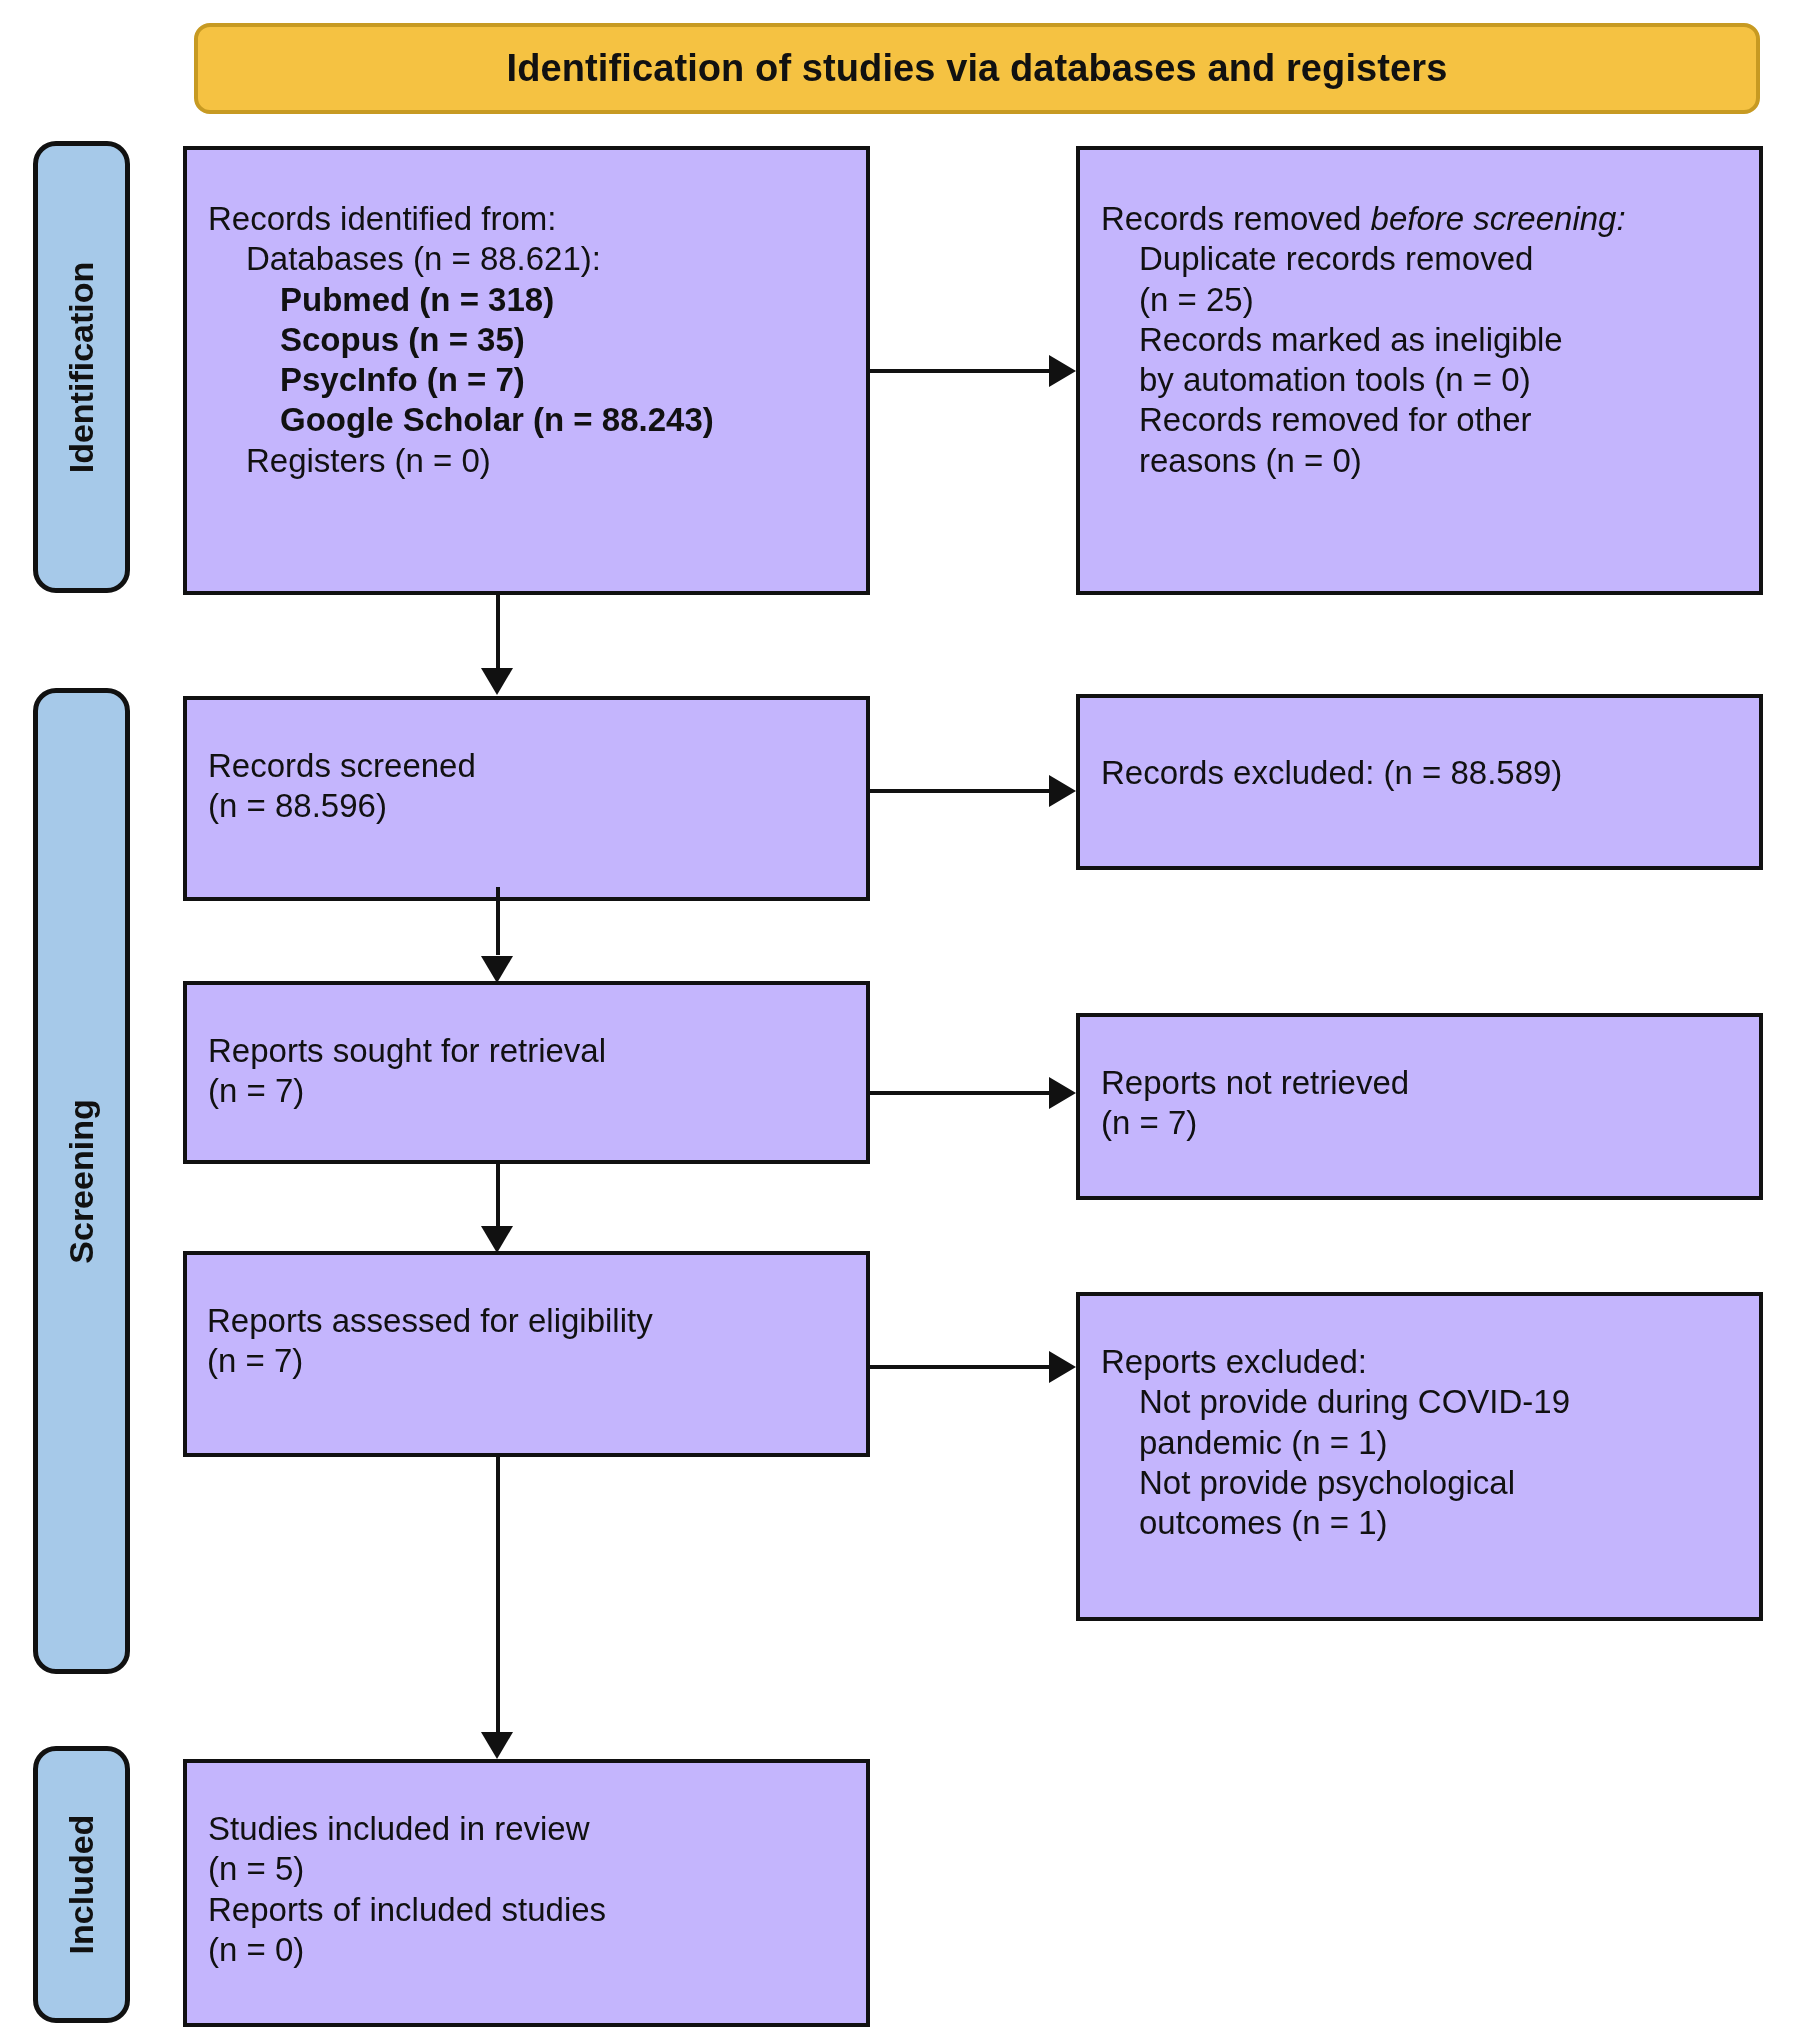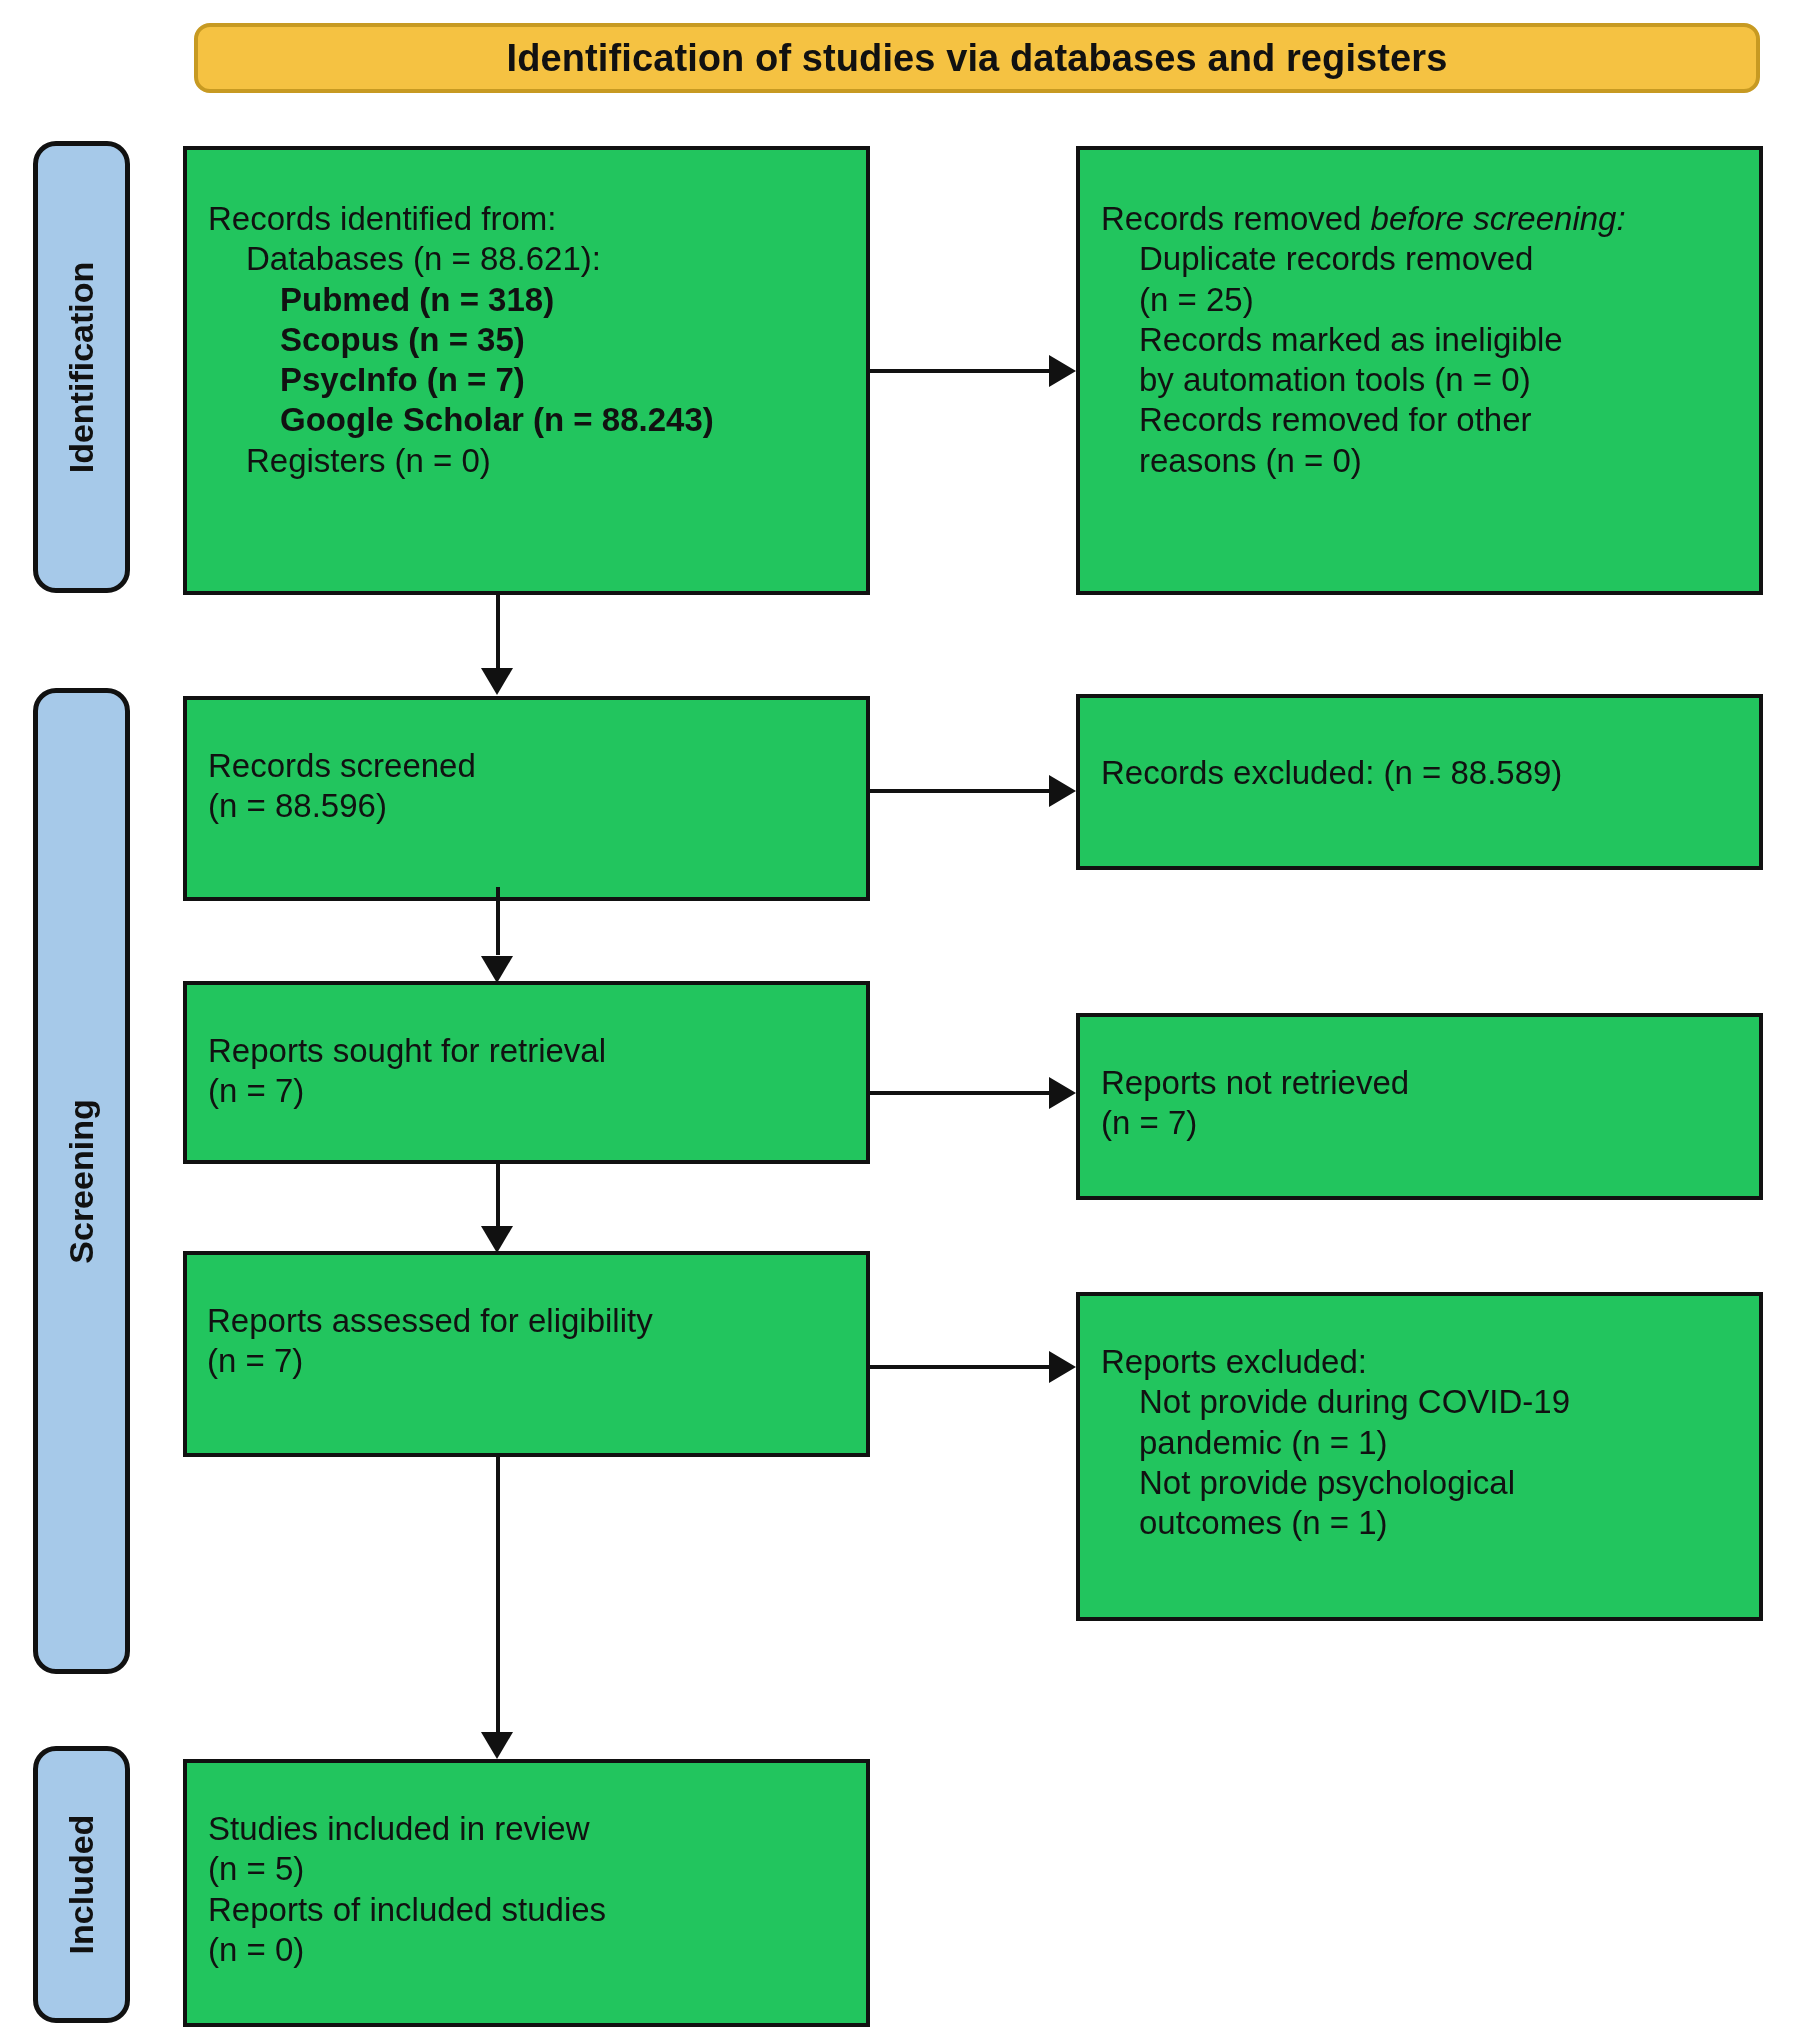--- a/index.html
+++ b/index.html
@@ -18,21 +18,21 @@
     background: #ffffff;
     overflow: hidden;
   }
 
   
   .banner {
     position: absolute;
     left: 194px;
     top: 23px;
     width: 1566px;
-    height: 70px;
+    height: 91px;
     background: #F5C242;
     border: 4.3px solid #C79A22;
     border-radius: 16px;
     box-sizing: border-box;
     display: flex;
     align-items: center;
     justify-content: center;
   }
   .banner-text {
     font-size: 38px;
@@ -61,21 +61,21 @@
     transform: rotate(-90deg);
     transform-origin: center center;
   }
   #stage-identification { left: 33px; top: 141px; width: 97px; height: 452px; }
   #stage-screening      { left: 33px; top: 688px; width: 97px; height: 986px; }
   #stage-included       { left: 33px; top: 1746px; width: 97px; height: 277px; }
 
   
   .box {
     position: absolute;
-    background: #22c55e;
+    background: #c4b5fd;
     border: 4.9px solid #111111;
     box-sizing: border-box;
     padding: 17px 21px;
   }
   .box-text {
     font-size: 33px;
     line-height: 1.22;
     color: #111111;
     white-space: pre-wrap;
   }

